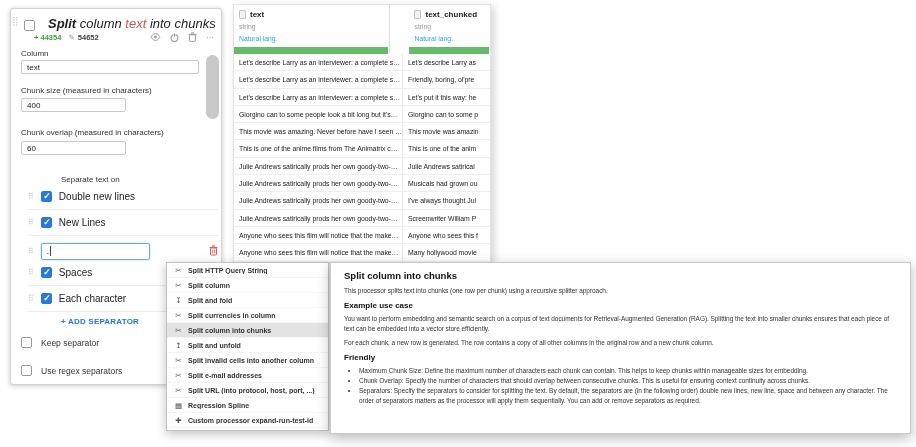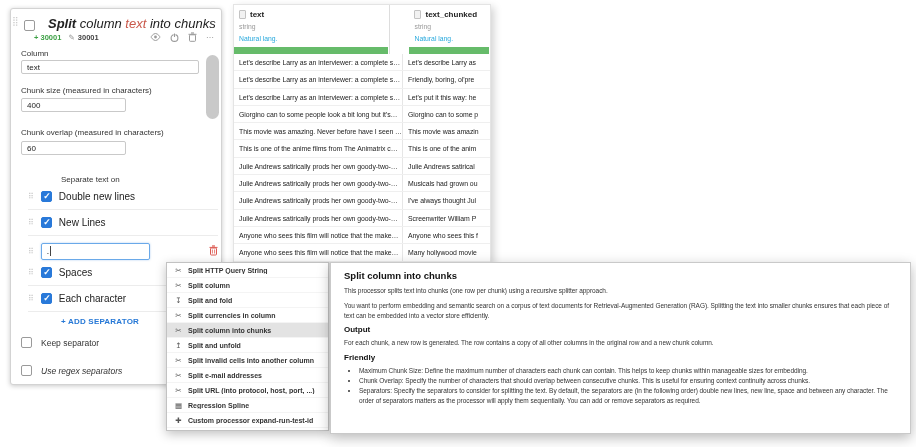--- a/index.html
+++ b/index.html
@@ -84,23 +84,23 @@
 </head>
 <body>
 
 <div class="screen">
 
   <div class="card">
     <div class="abs drag-big">⣿</div>
     <span class="abs step-check cb"></span>
     <div class="abs step-title"><b>Split</b><span> column </span><span class="col-red">text</span><span> into chunks</span></div>
     <div class="abs meta">
-      <span class="added">+ 30001</span>
+      <span class="added">+ 44354</span>
       <span class="pencil">✎</span>
-      <span class="count">30001</span>
+      <span class="count">54652</span>
     </div>
     <div class="abs hdr-icons">
       <span>
           <svg width="11" height="8" viewBox="0 0 11 8">
             <path d="M5.5 0.5 C8 0.5 10 4 10 4 C10 4 8 7.5 5.5 7.5 C3 7.5 1 4 1 4 C1 4 3 0.5 5.5 0.5 Z" fill="none" stroke="#9a9a9a" stroke-width="1"></path>
             <circle cx="5.5" cy="4" r="1.4" fill="#9a9a9a"></circle>
           </svg>
         </span>
       <span>
           <svg width="9" height="9" viewBox="0 0 9 9">
@@ -170,21 +170,21 @@
       <span class="cb on"></span>
       <span class="sep-label">Each character</span>
     </div>
 
     <div class="abs add-sep" style="left:18px; top:308px;">+ ADD SEPARATOR</div>
 
     <div class="opt-row" style="top:328px;">
       <span class="cb"></span>
       <span class="flabel">Keep separator</span>
     </div>
-    <div class="opt-row" style="top:356px;font-style:italic;">
+    <div class="opt-row" style="top:356px;">
       <span class="cb"></span>
       <span class="flabel">Use regex separators</span>
     </div>
   </div>
 
   <div class="thumb"></div>
 
   <div class="table">
     <div class="tcols">
       <div class="tcol1">
@@ -329,22 +329,22 @@
 
       <div class="pm-item">
         <span class="pm-glyph">✂</span>
         <span class="pm-label"></span>
       </div>
     </div>
 
   <div class="doc">
     <h1>Split column into chunks</h1>
     <p>This processor splits text into chunks (one row per chunk) using a recursive splitter approach.</p>
+    <h2>Example use case</h2>
     <p>You want to perform embedding and semantic search on a corpus of text documents for Retrieval-Augmented Generation (RAG). Splitting the text into smaller chunks ensures that each piece of text can be embedded into a vector store efficiently.</p>
-    <h2>Output</h2>
     <p>For each chunk, a new row is generated. The row contains a copy of all other columns in the original row and a new chunk column.</p>
     <h2>Friendly</h2>
     <ul>
 
     <li>Maximum Chunk Size: Define the maximum number of characters each chunk can contain. This helps to keep chunks within manageable sizes for embedding.</li>
         <li>Chunk Overlap: Specify the number of characters that should overlap between consecutive chunks. This is useful for ensuring context continuity across chunks.</li>
         <li>Separators: Specify the separators to consider for splitting the text. By default, the separators are (in the following order) double new lines, new line, space and between any character. The order of separators matters as the processor will apply them sequentially. You can add or remove separators as required.</li>
       </ul>
   </div>
 

